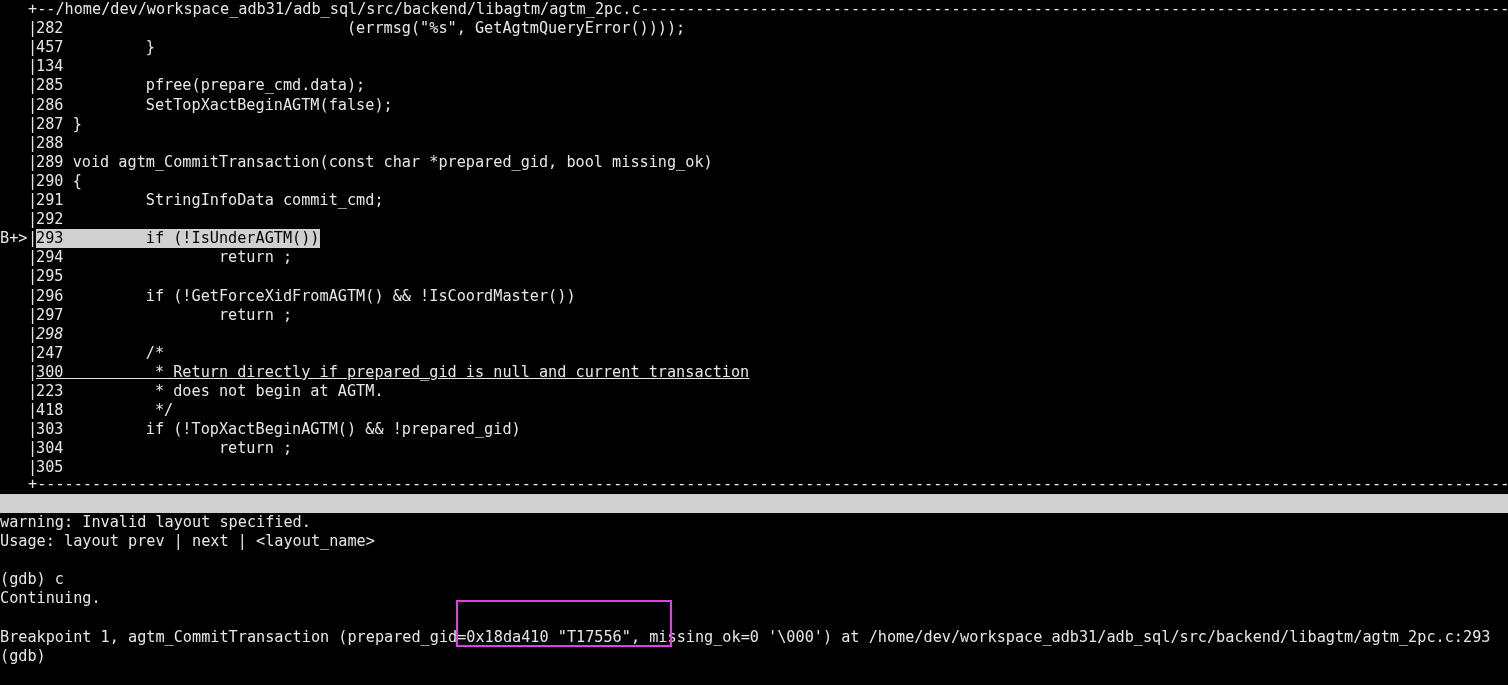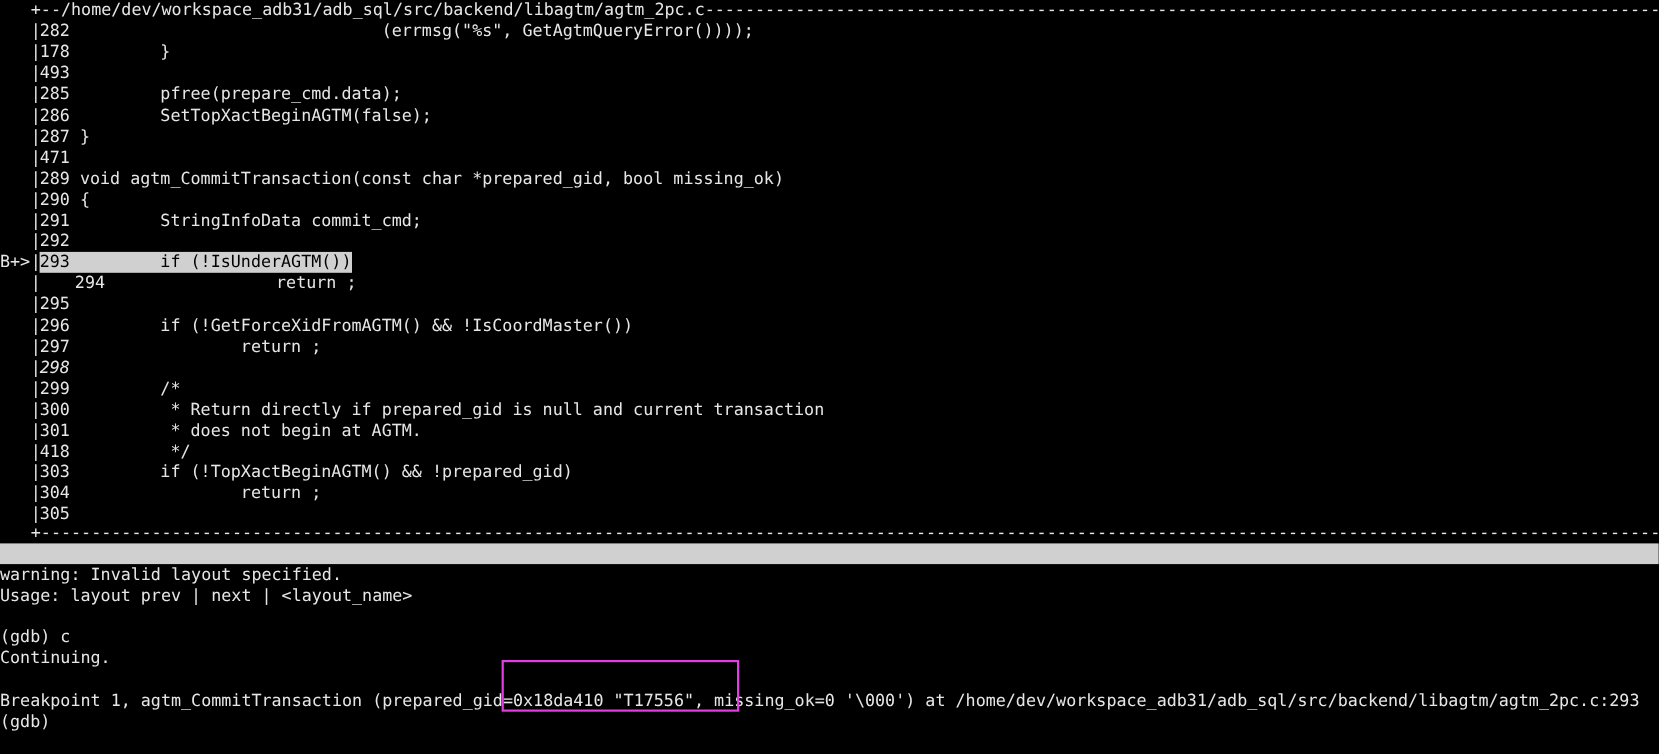--- a/index.html
+++ b/index.html
@@ -127,58 +127,58 @@
   <div id="src-pane">
 
     <div class="src-border" style="top:0px;left:28px;">+--/home/dev/workspace_adb31/adb_sql/src/backend/libagtm/agtm_2pc.c----------------------------------------------------------------------------------------------------------</div>
 
     <div class="gutter-mark" style="top:19.1px;"></div>
 
     <div id="src-rows">
         <div class="vbar" style="top: 19.1px;">|</div>
         <div class="src-line" style="top: 19.1px; left: 36.065px;">282                               (errmsg("%s", GetAgtmQueryError())));</div>
         <div class="vbar" style="top: 38.2px;">|</div>
-        <div class="src-line" style="top: 38.2px; left: 36.065px;">178         }</div>
+        <div class="src-line" style="top: 38.2px; left: 36.065px;">457         }</div>
         <div class="vbar" style="top: 57.3px;">|</div>
-        <div class="src-line" style="top: 57.3px; left: 36.065px;">493 </div>
+        <div class="src-line" style="top: 57.3px; left: 36.065px;">134 </div>
         <div class="vbar" style="top: 76.4px;">|</div>
         <div class="src-line" style="top: 76.4px; left: 36.065px;">285         pfree(prepare_cmd.data);</div>
         <div class="vbar" style="top: 95.5px;">|</div>
         <div class="src-line" style="top: 95.5px; left: 36.065px;">286         SetTopXactBeginAGTM(false);</div>
         <div class="vbar" style="top: 114.6px;">|</div>
         <div class="src-line" style="top: 114.6px; left: 36.065px;">287 }</div>
         <div class="vbar" style="top: 133.7px;">|</div>
-        <div class="src-line" style="top: 133.7px; left: 36.065px;">471 </div>
+        <div class="src-line" style="top: 133.7px; left: 36.065px;">288 </div>
         <div class="vbar" style="top: 152.8px;">|</div>
         <div class="src-line" style="top: 152.8px; left: 36.065px;">289 void agtm_CommitTransaction(const char *prepared_gid, bool missing_ok)</div>
         <div class="vbar" style="top: 171.9px;">|</div>
         <div class="src-line" style="top: 171.9px; left: 36.065px;">290 {</div>
         <div class="vbar" style="top: 191px;">|</div>
         <div class="src-line" style="top: 191px; left: 36.065px;">291         StringInfoData commit_cmd;</div>
         <div class="vbar" style="top: 210.1px;">|</div>
         <div class="src-line" style="top: 210.1px; left: 36.065px;">292 </div>
         <div class="gutter-mark" style="top: 229.2px;">B+&gt;</div>
         <div class="vbar" style="top: 229.2px;">|</div>
         <div class="src-line cur" style="top: 229.2px; left: 36.065px;">293         if (!IsUnderAGTM())</div>
         <div class="vbar" style="top: 248.3px;">|</div>
-        <div class="src-line" style="top: 248.3px; left: 36.065px; margin-left: 32px;">294                 return ;</div>
+        <div class="src-line" style="top: 248.3px; left: 36.065px;">294                 return ;</div>
         <div class="vbar" style="top: 267.4px;">|</div>
         <div class="src-line" style="top: 267.4px; left: 36.065px;">295 </div>
         <div class="vbar" style="top: 286.5px;">|</div>
         <div class="src-line" style="top: 286.5px; left: 36.065px;">296         if (!GetForceXidFromAGTM() &amp;&amp; !IsCoordMaster())</div>
         <div class="vbar" style="top: 305.6px;">|</div>
         <div class="src-line" style="top: 305.6px; left: 36.065px;">297                 return ;</div>
         <div class="vbar" style="top: 324.7px;">|</div>
         <div class="src-line" style="top: 324.7px; left: 36.065px; font-style: italic;">298 </div>
         <div class="vbar" style="top: 343.8px;">|</div>
-        <div class="src-line" style="top: 343.8px; left: 36.065px;">299         /*</div>
+        <div class="src-line" style="top: 343.8px; left: 36.065px;">247         /*</div>
         <div class="vbar" style="top: 362.9px;">|</div>
-        <div class="src-line" style="top: 362.9px; left: 36.065px;">300          * Return directly if prepared_gid is null and current transaction</div>
+        <div class="src-line" style="top: 362.9px; left: 36.065px; text-decoration: underline;">300          * Return directly if prepared_gid is null and current transaction</div>
         <div class="vbar" style="top: 382px;">|</div>
-        <div class="src-line" style="top: 382px; left: 36.065px;">301          * does not begin at AGTM.</div>
+        <div class="src-line" style="top: 382px; left: 36.065px;">223          * does not begin at AGTM.</div>
         <div class="vbar" style="top: 401.1px;">|</div>
         <div class="src-line" style="top: 401.1px; left: 36.065px;">418          */</div>
         <div class="vbar" style="top: 420.2px;">|</div>
         <div class="src-line" style="top: 420.2px; left: 36.065px;">303         if (!TopXactBeginAGTM() &amp;&amp; !prepared_gid)</div>
         <div class="vbar" style="top: 439.3px;">|</div>
         <div class="src-line" style="top: 439.3px; left: 36.065px;">304                 return ;</div>
         <div class="vbar" style="top: 458.4px;">|</div>
         <div class="src-line" style="top: 458.4px; left: 36.065px;">305 </div>
       </div>
 

